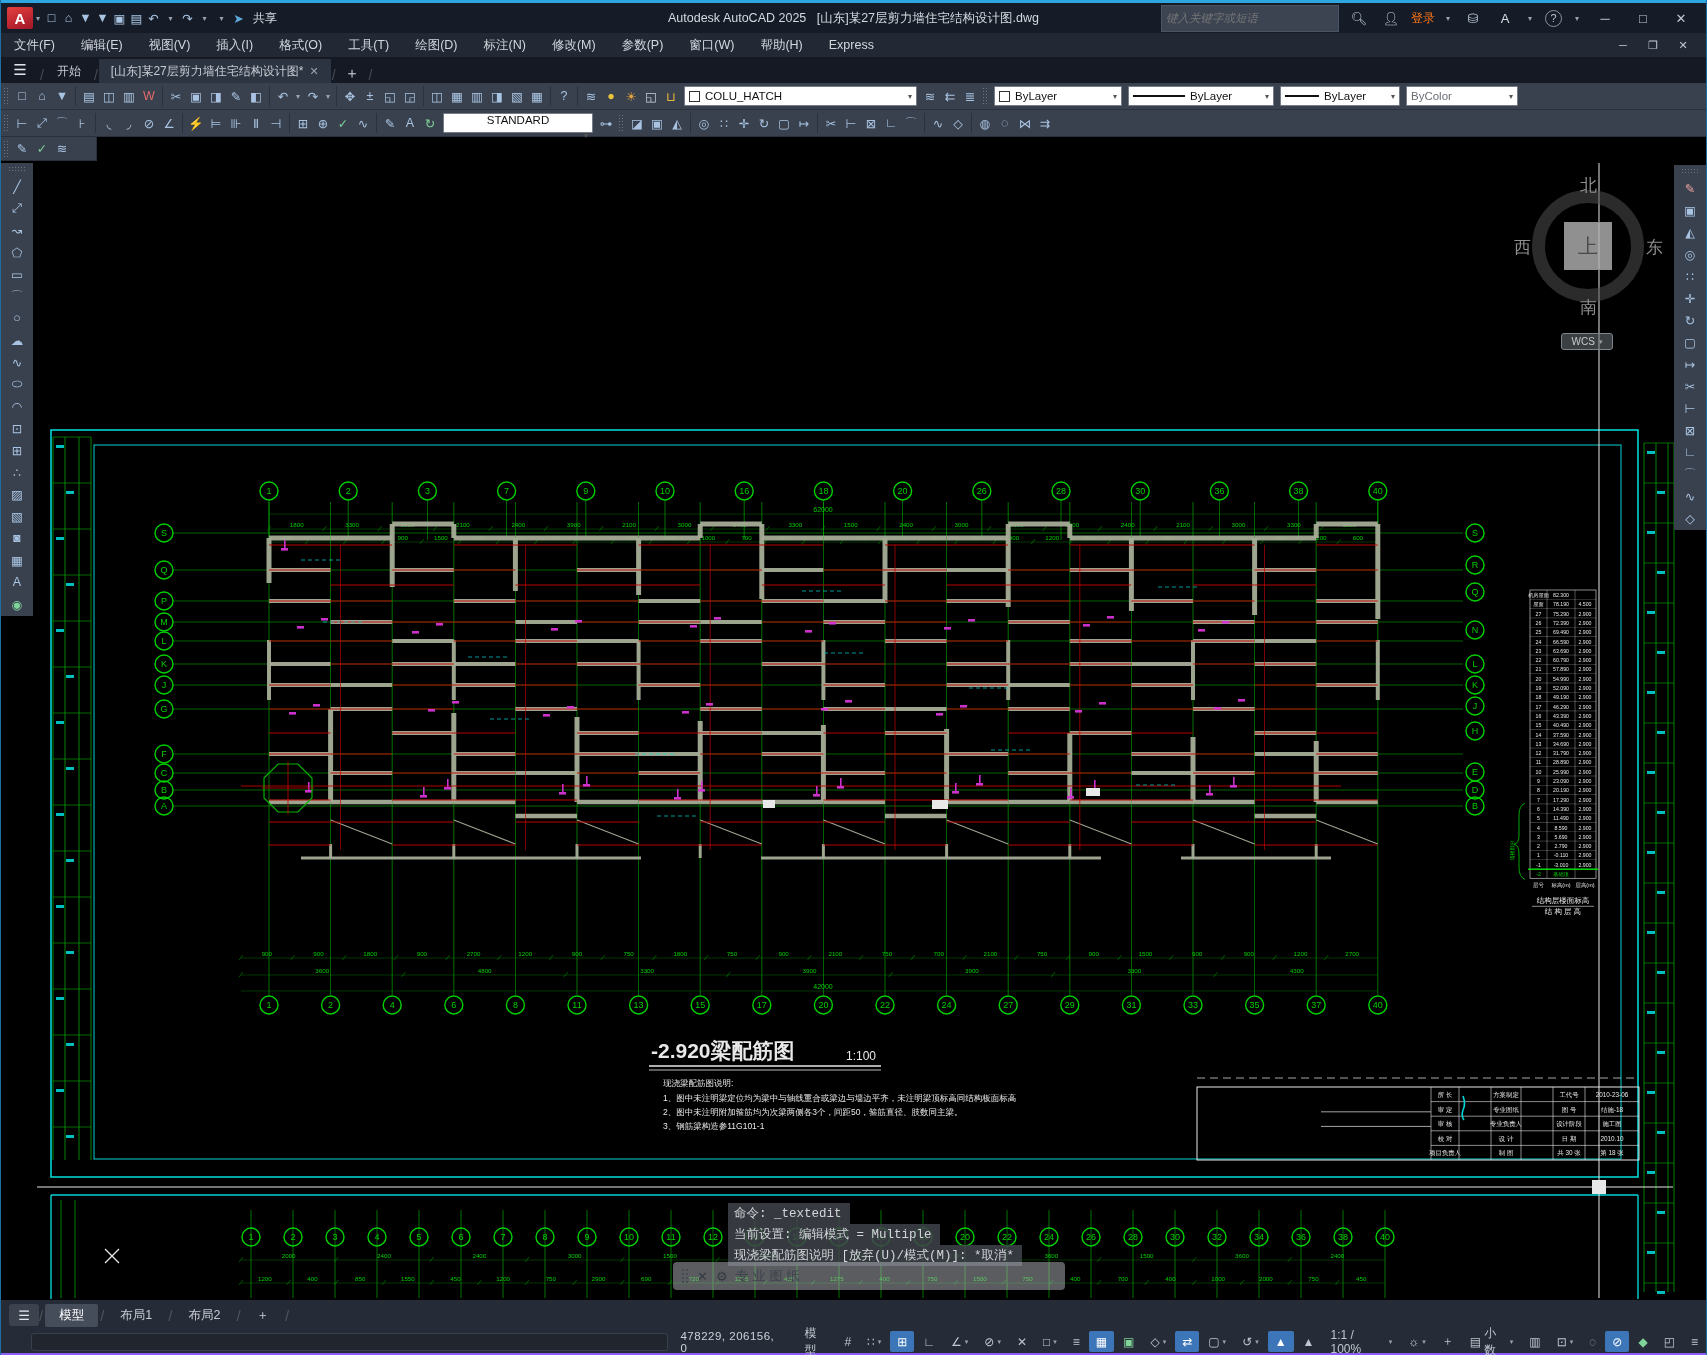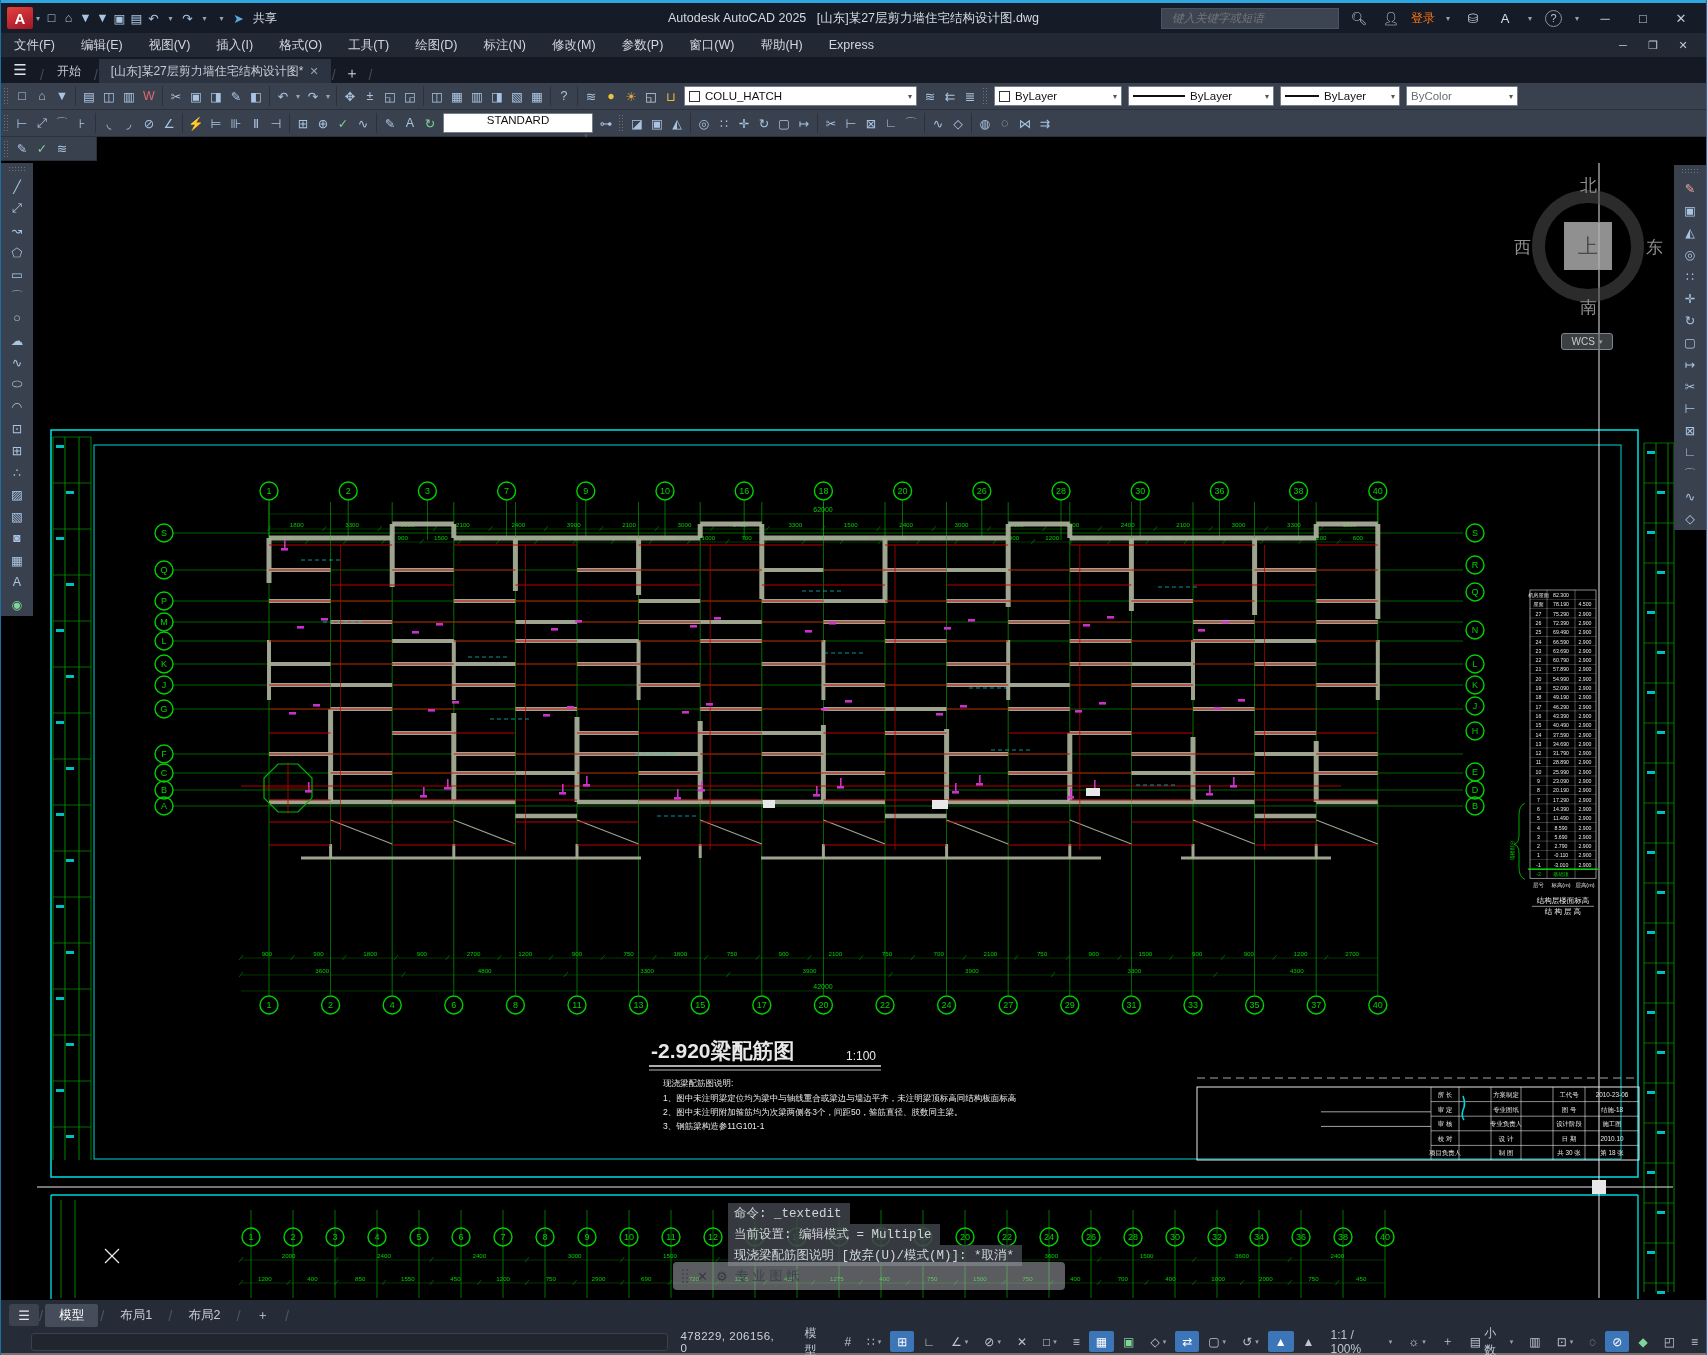--- a/index.html
+++ b/index.html
@@ -12,22 +12,22 @@
   #titlebar { height:33px; background:#161c27; border-top:3px solid #2ea7e0;
     display:flex; align-items:center; color:#cfd4db; font-size:12px; position:relative; }
   .alogo { width:26px; height:22px; margin-left:6px; background:linear-gradient(160deg,#e5403f,#a01627);
     color:#fff; font-weight:bold; font-size:15px; display:flex; align-items:center; justify-content:center; border-radius:2px; }
   .caret { color:#9aa2ad; font-size:8px; margin:0 3px; }
   .tbicon { width:20px; height:20px; margin:0 2px; display:flex; align-items:center; justify-content:center;
     font-size:13px; color:#b9c6d6; }
   #share-wrap { display:flex; align-items:center; gap:4px; margin-left:6px; color:#d8dde4; }
   #win-title { position:absolute; left:0; right:0; text-align:center; color:#d4d9e0; font-size:12.5px; pointer-events:none; }
   #tb-right { margin-left:auto; display:flex; align-items:center; gap:8px; padding-right:10px; }
-  #search-box { width:178px; height:21px; background:#3c4452; border:1px solid #4a5363; color:#9aa3b0;
-    font-size:11.5px; font-style:italic; padding:0 10px; }
+  #search-box { width:178px; height:27px; background:#3c4452; border:1px solid #4a5363; color:#9aa3b0;
+    font-size:11.5px; font-style:italic; padding:0 4px; }
   .winbtn { width:30px; height:22px; display:flex; align-items:center; justify-content:center; color:#c2c9d2; font-size:13px; }
 
   
   #menubar { height:24px; background:#222834; display:flex; align-items:center; font-size:12.5px; color:#d2d7de; }
   .menu-item { padding:0 13px; height:100%; display:flex; align-items:center; }
   #menubar .doc-btns { margin-left:auto; display:flex; padding-right:8px; }
   #menubar .winbtn { height:18px; font-size:11px; }
 
   
   #tabbar { height:26px; background:#141923; display:flex; align-items:flex-end; color:#c6ccd4; font-size:12px; }
@@ -88,21 +88,21 @@
 
   
   #layoutbar { height:30px; background:#262c37; display:flex; align-items:center; color:#c9ced6; font-size:12.5px; }
   #lt-burger { width:30px; height:22px; margin-left:8px; background:#3c434f; border-radius:3px;
     display:flex; align-items:center; justify-content:center; color:#e3e7ec; font-size:13px; }
   .ltab { padding:3px 14px; margin:0 2px; }
   .ltab.active { background:#454d5b; color:#fff; border-radius:2px; }
   .lt-slash { color:#4c545f; font-size:15px; }
 
   
-  #statusbar { height:25px; background:#262c37; border-bottom:2px solid #737373;
+  #statusbar { height:25px; background:#262c37; border-bottom:2px solid #8b5cf6;
     display:flex; align-items:center; font-size:11.5px; color:#c3c9d1; }
   #sb-dock { width:640px; height:18px; margin-left:30px; background:#20252e; border:1px solid #39404b; border-radius:3px; }
   #sb-coords { padding:0 12px; color:#ccd1d8; letter-spacing:0.5px; }
   .sbtn { height:21px; padding:0 7px; display:flex; align-items:center; gap:3px; margin:0 1px;
     color:#bfc6cf; border-radius:2px; font-size:12px; }
   .sbtn.active { background:#3d76b8; color:#fff; }
   .sbtn .mini-caret { font-size:7px; color:#9aa2ad; }
   .sbtn.green { color:#7fd49a; }
 </style>
 </head>

